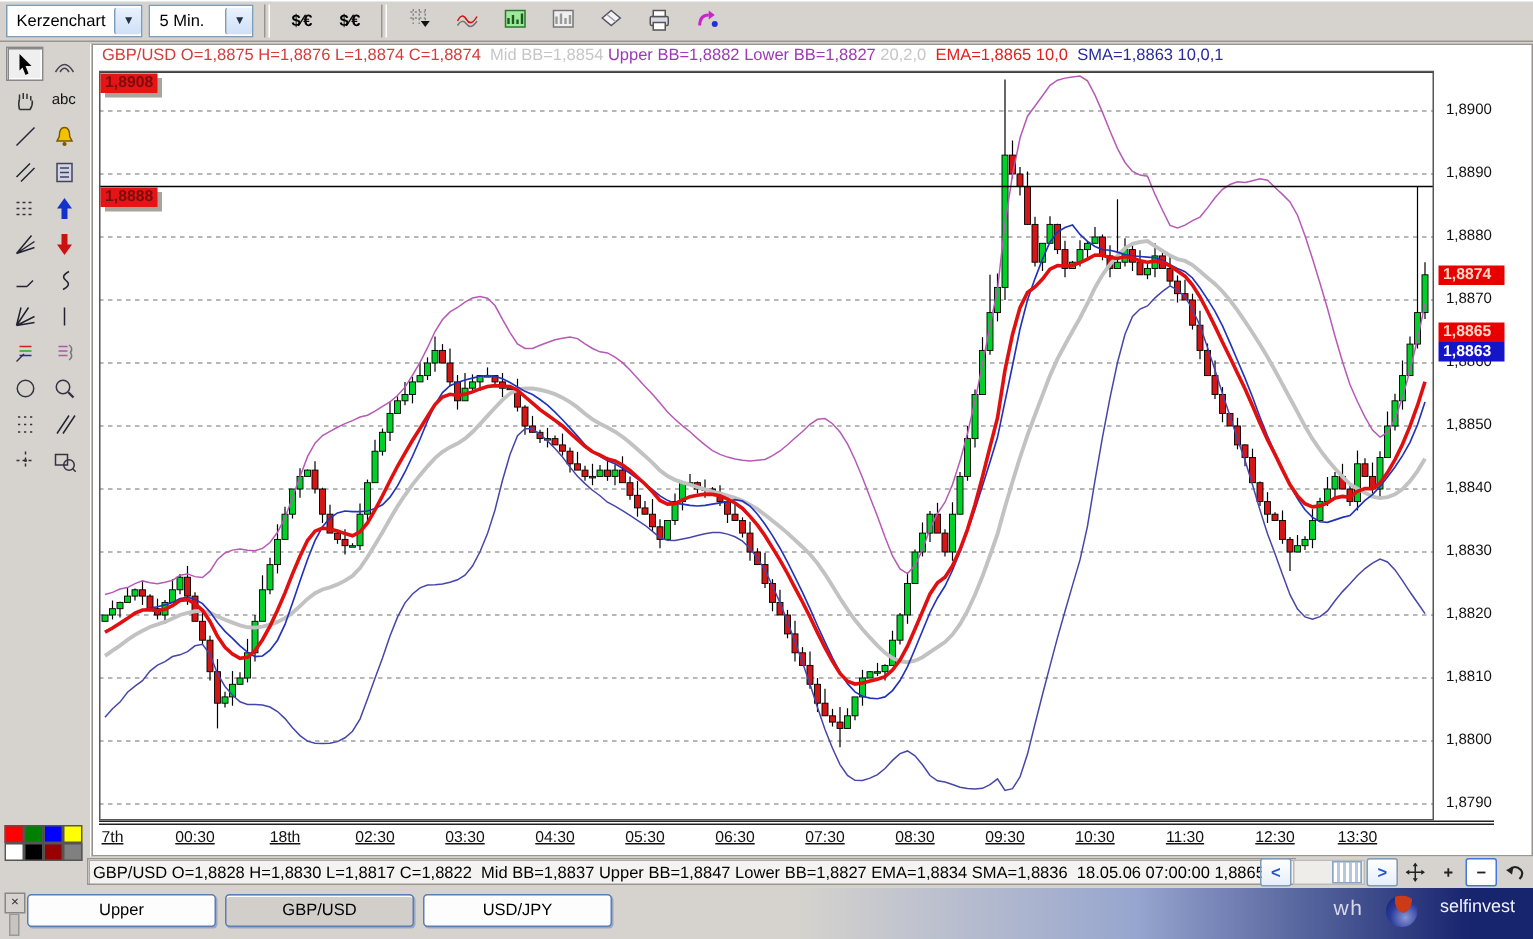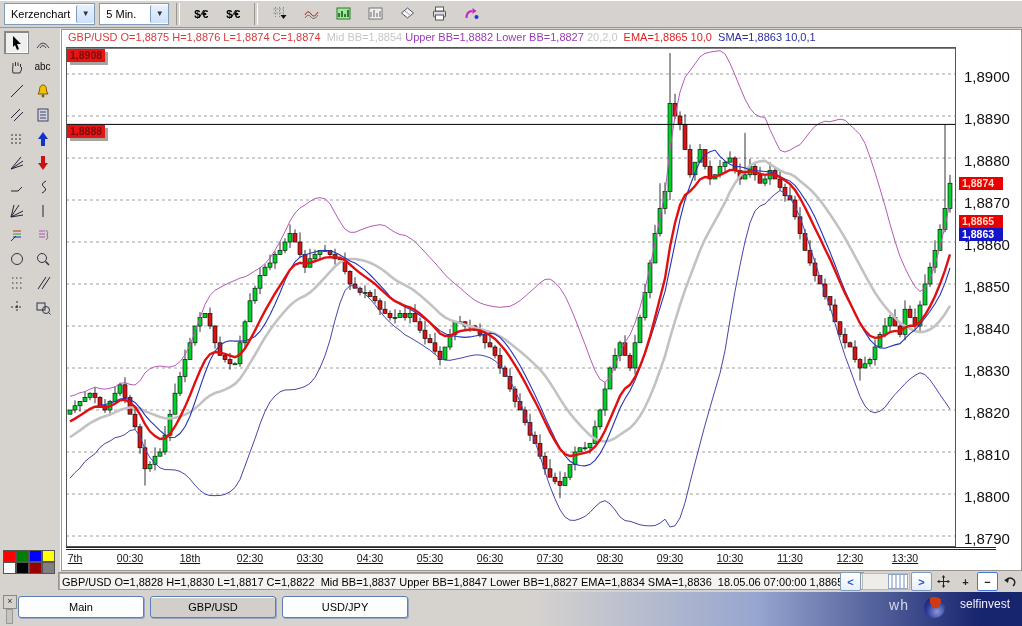--- a/index.html
+++ b/index.html
@@ -26,21 +26,21 @@
   .tool.pressed{border:1px solid #888;background:#efefef;box-shadow:inset 1px 1px 0 #888, inset -1px -1px 0 #fff;}
   .tool svg{display:block;}
   .abc{font-size:10px;font-weight:normal;color:#111;}
   #palette{position:absolute;left:3px;top:521px;display:grid;grid-template-columns:repeat(4,13px);grid-auto-rows:12px;}
   .swatch{border:1px solid #555;box-sizing:border-box;}
 
   
   #chartwrap{position:absolute;left:61px;top:29px;width:961px;height:542px;background:#fff;border:1px solid #9a968f;box-sizing:border-box;}
   #chartheader{position:absolute;left:6px;top:1px;height:14px;white-space:pre;font-size:11px;}
   #plot{position:absolute;left:4px;top:17px;}
-  .yaxlabel{position:absolute;left:902px;width:52px;font-size:15px;color:#111;}
+  .yaxlabel{position:absolute;left:902px;width:52px;font-size:10px;color:#111;}
   .xaxlabel{position:absolute;width:36px;text-align:center;font-size:10.5px;color:#111;top:522px;text-decoration:underline;}
   .pmarker{position:absolute;left:897px;width:44px;height:13px;line-height:13px;text-align:left;
            padding-left:3px;font-size:10.5px;font-weight:bold;box-sizing:border-box;}
   .hlabel{position:absolute;left:5px;height:13px;line-height:13px;padding:0 3px;background:#e61414;color:#7d0d0d;
           font-size:10.5px;font-weight:bold;box-shadow:3px 3px 0 #a8a49e;}
   #dblline{position:absolute;left:4px;top:517px;width:930px;height:4px;border-top:3px double #222;}
 
   
   #statusbar{position:absolute;left:57px;top:571px;width:965px;height:21px;background:#d6d3ce;display:flex;align-items:center;}
   #statusfield{position:absolute;left:1px;top:1px;width:806px;height:18px;line-height:18px;background:#f4f3f1;
@@ -722,21 +722,21 @@
             <path d="M1 4 L6 2 L5 7 Z" fill="#222"></path>
           </svg>
         </div>
     </div>
   </div>
 
   <div id="tabbar">
     <div id="tabclose">×</div>
     <div id="tabgrip"></div>
     <div id="tabs">
-        <div class="tab">Main</div>
+        <div class="tab">Upper</div>
         <div class="tab active">GBP/USD</div>
         <div class="tab">USD/JPY</div>
       </div>
     <div id="logo">
       <span class="wh">wh</span>
       <span class="ball"></span>
       <span class="si">selfinvest</span>
     </div>
   </div>
 

